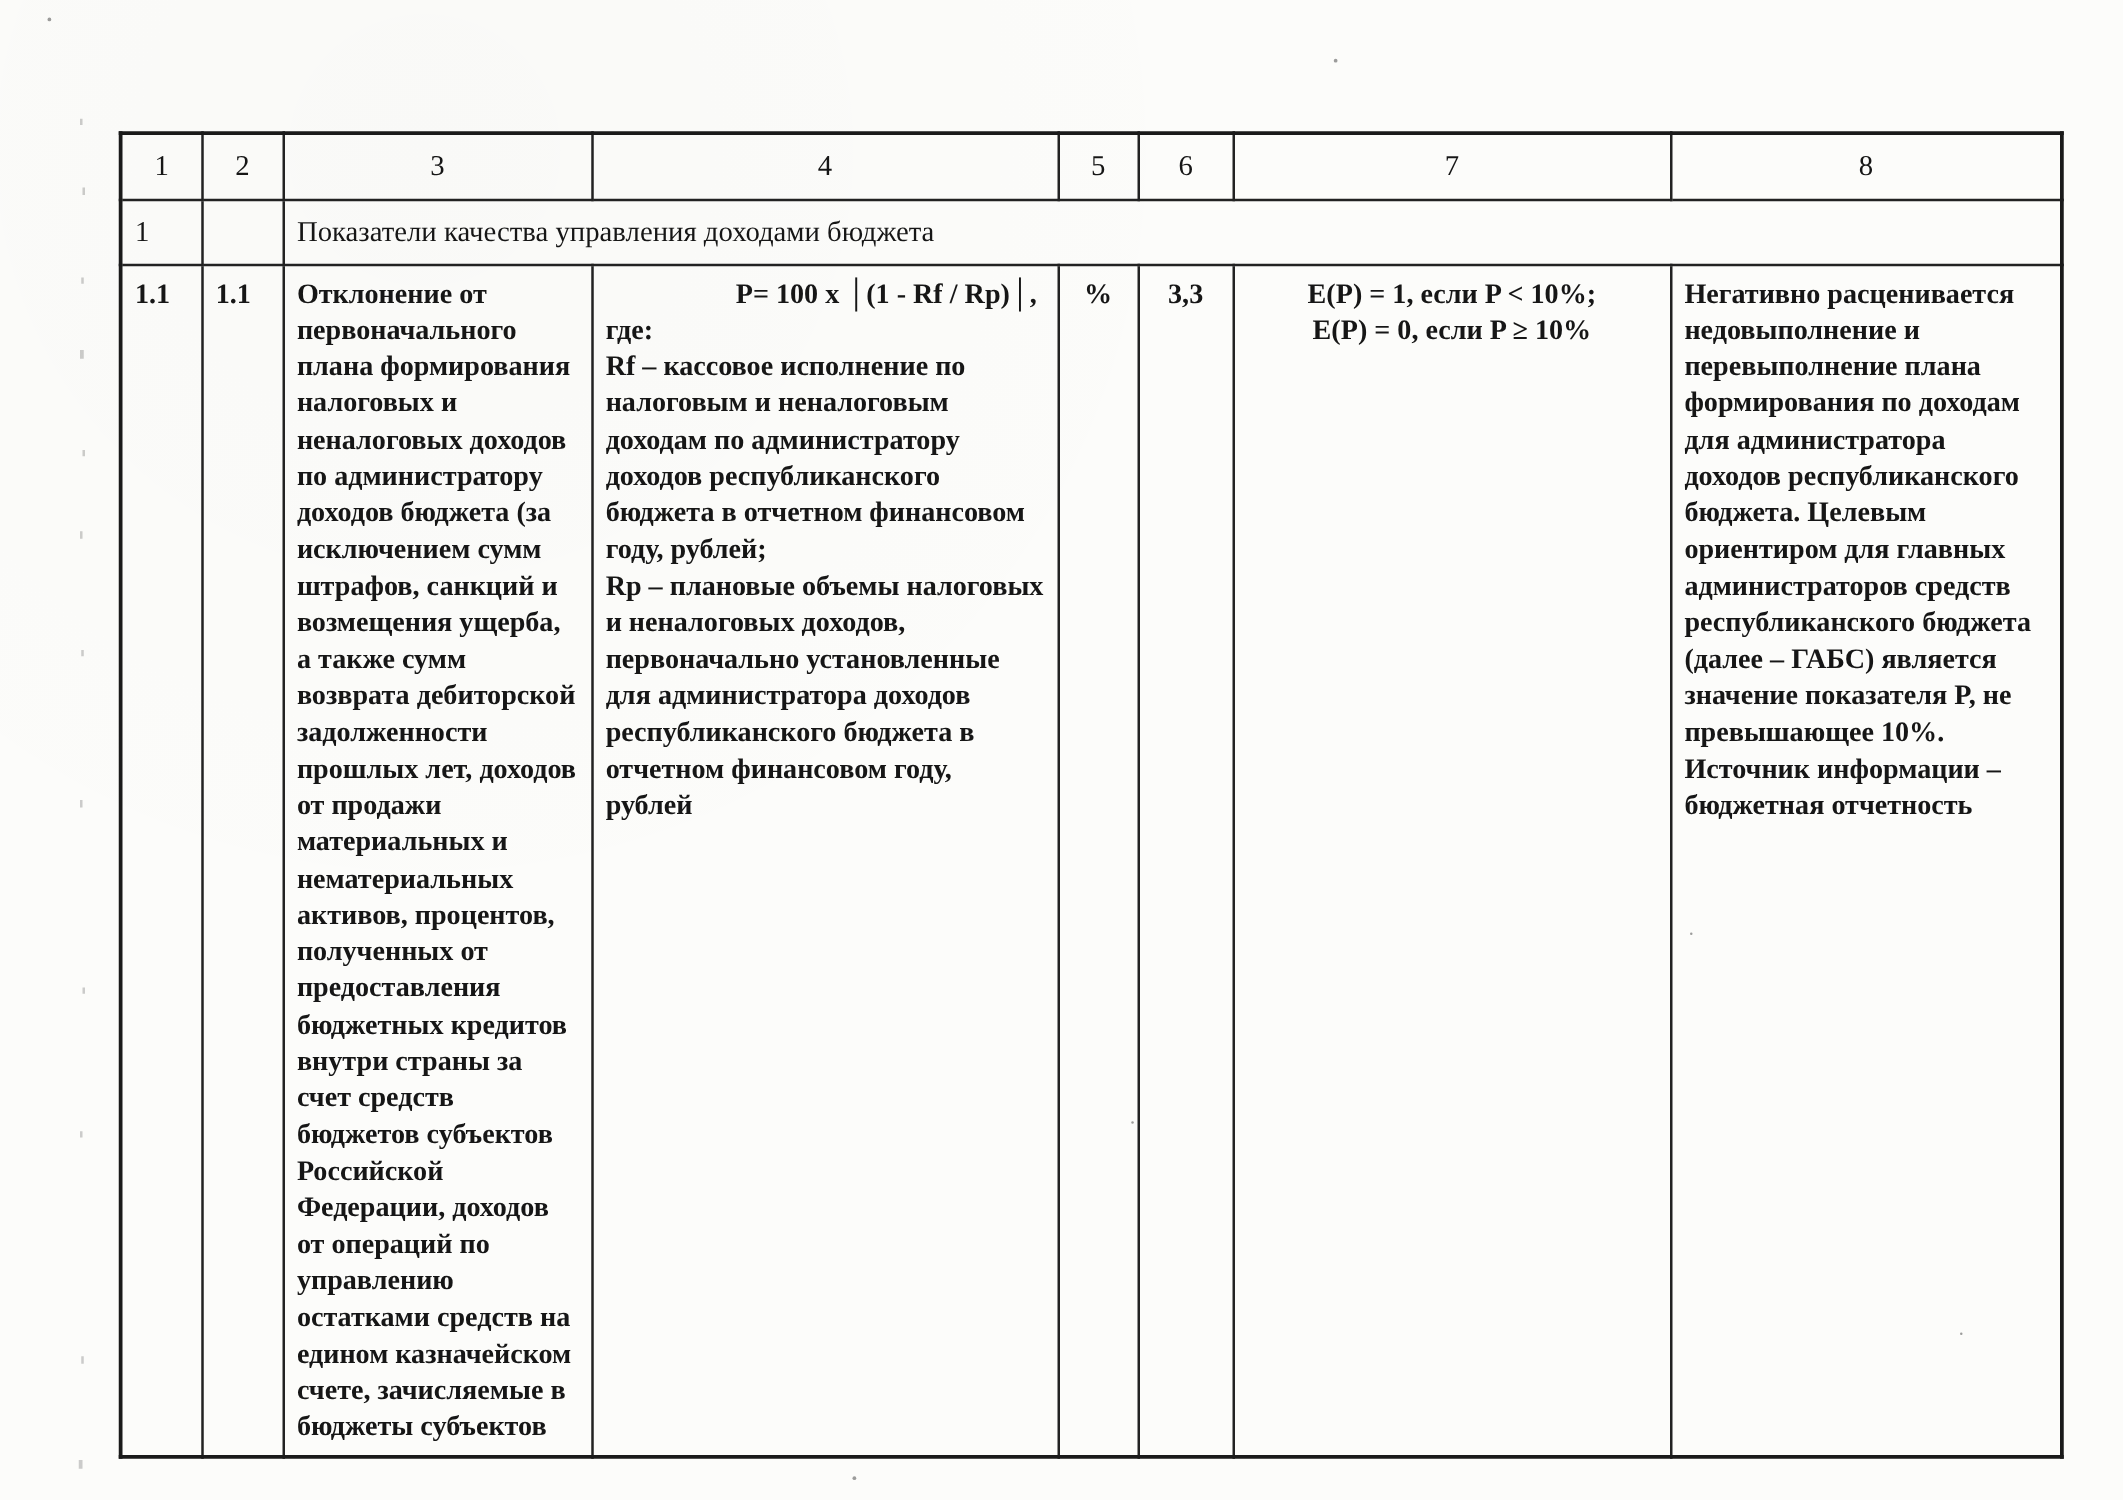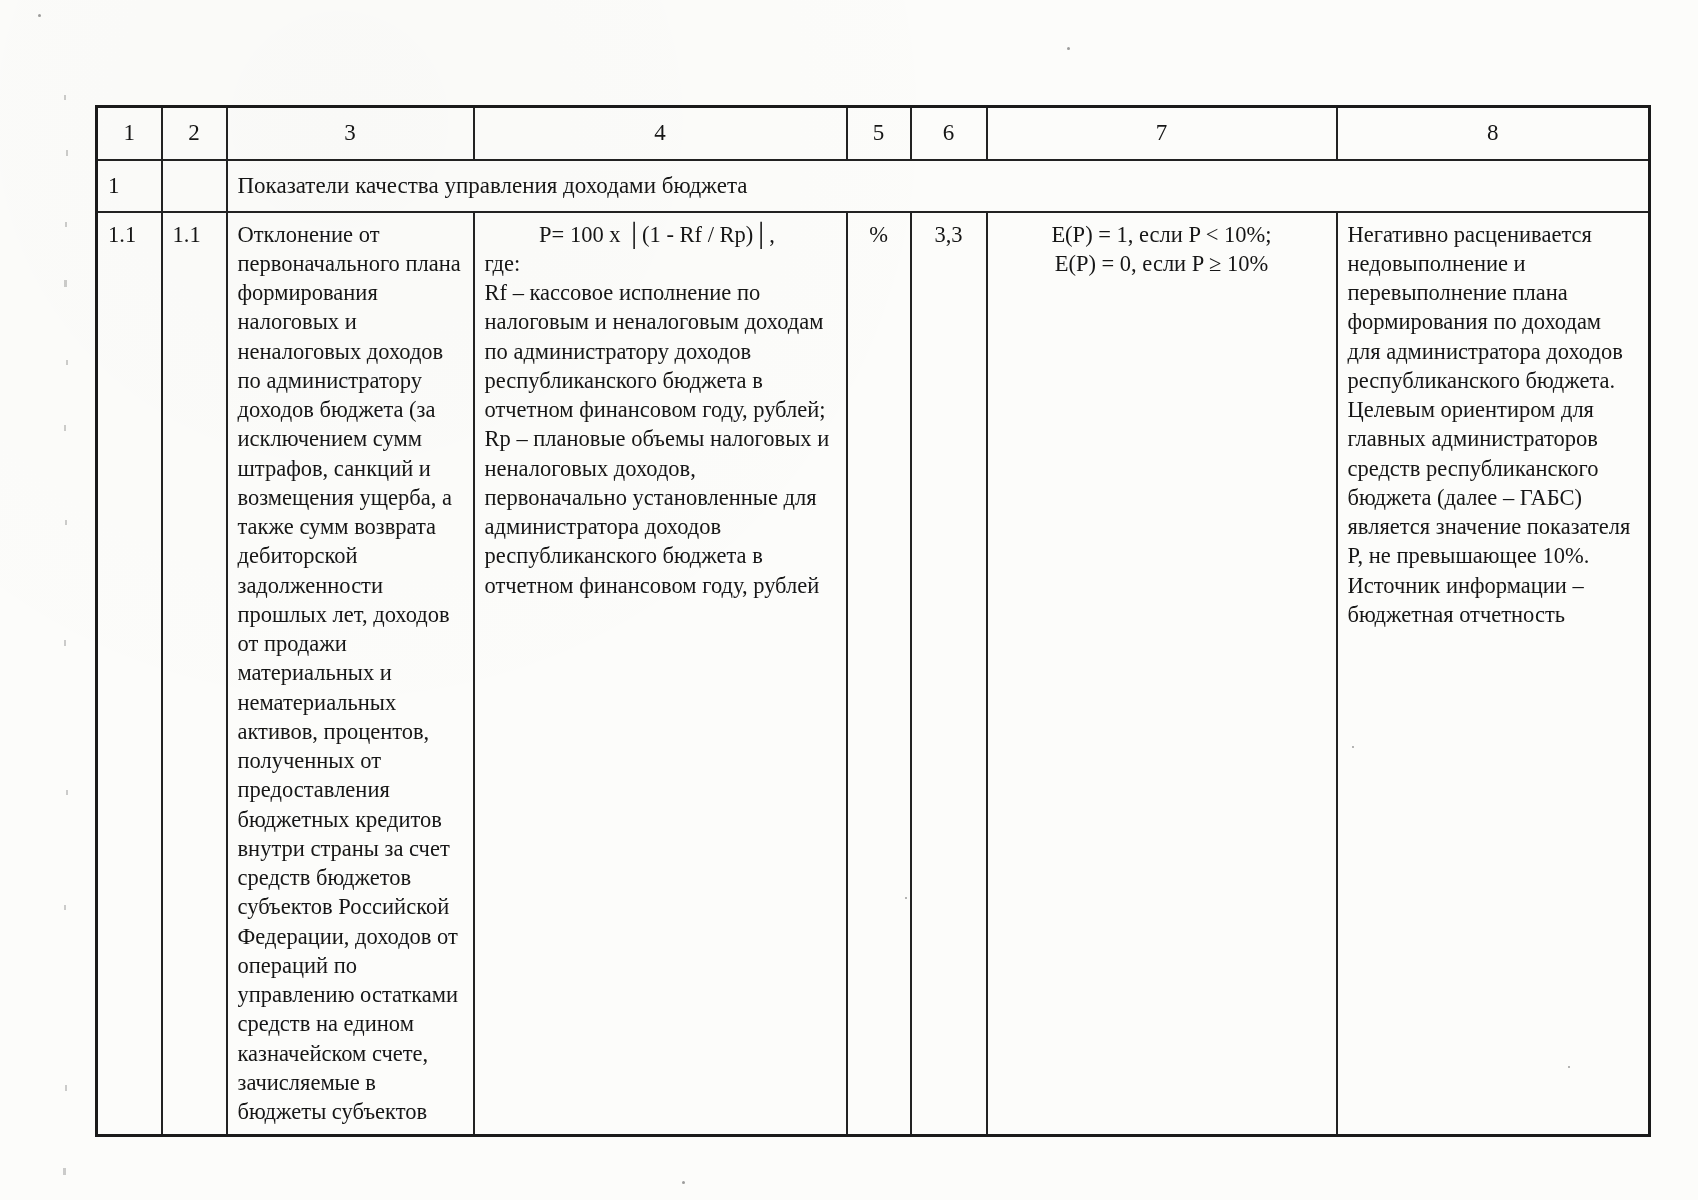--- a/index.html
+++ b/index.html
@@ -43,26 +43,27 @@
     font-size: 23px;
     vertical-align: middle;
     padding: 4px 8px 4px 10px;
   }
   tr.indicator-row td {
     height: 908px;
     vertical-align: top;
     font-size: 22.5px;
     line-height: 1.3;
     padding: 7px 10px 8px 10px;
+    font-weight: bold;
   }
   .cell-num { padding-left: 8px; }
   .preline { white-space: pre-line; }
   .t-center { text-align: center; }
   .formula-line {
-    text-align: center;
+    text-align: right;
     padding-right: 6px;
   }
   .speck {
     position: absolute;
     background: rgba(40,40,40,0.45);
     border-radius: 50%;
   }
   .speck.dash { border-radius: 0; opacity: .5; }
 </style>
 </head>

